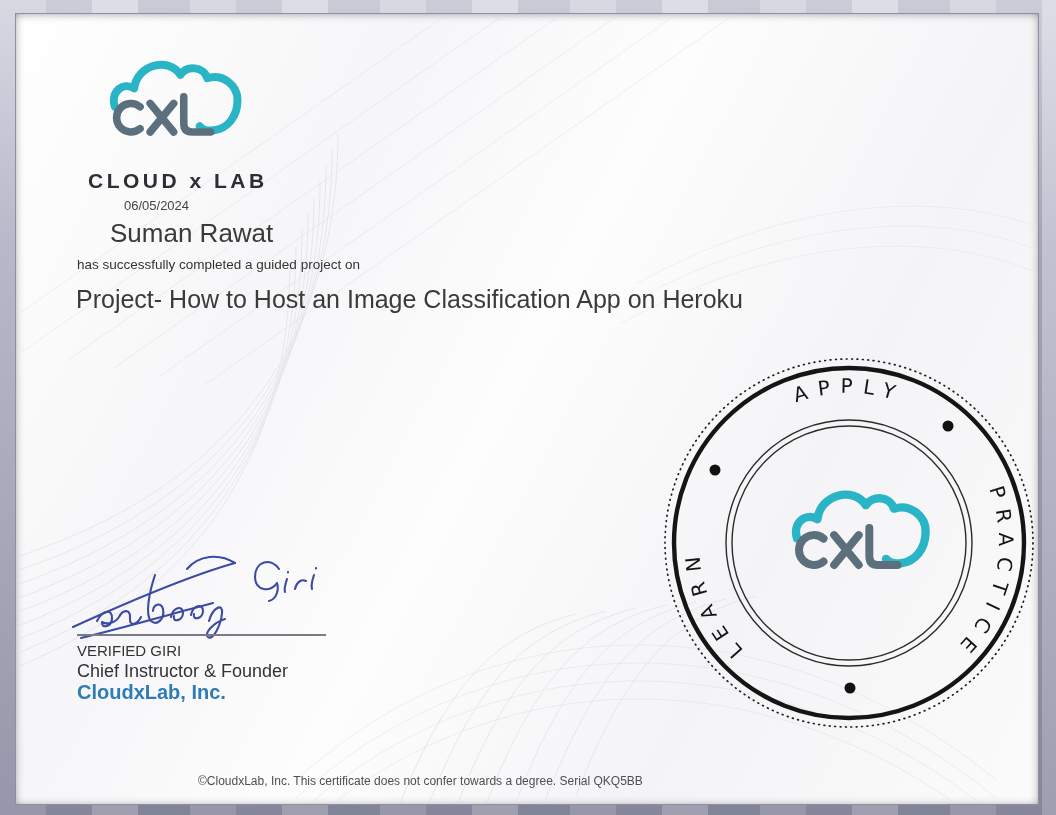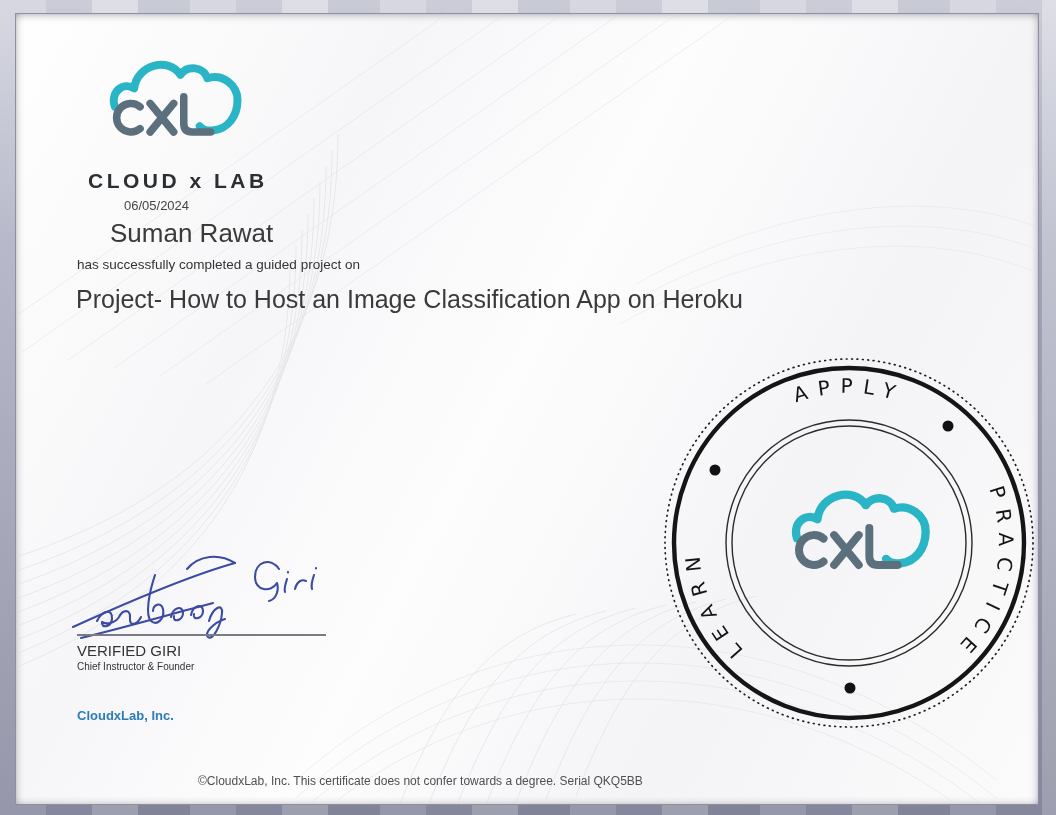--- a/index.html
+++ b/index.html
@@ -29,22 +29,22 @@
   .recipient{left:60px;top:204px;font-size:26px;color:#3a3a3a;margin-left:34px;}
   .statement{left:61px;top:243px;font-size:13.5px;color:#333;}
   .course{left:60px;top:271px;font-size:25px;color:#3a3a3a;white-space:nowrap;}
 
   .badge{left:660px;top:133px;width:350px;text-align:center;
     font-family:"DejaVu Sans Mono",monospace;font-size:25px;letter-spacing:8px;
     line-height:46px;color:#0d0d0d;}
 
   .sig-divider{left:61px;top:620px;width:249px;height:2px;background:#797c84;}
   .sig-name{left:61px;top:628px;font-size:15px;color:#333;}
-  .sig-role{left:61px;top:647px;font-size:10px;color:#333;}
-  .sig-company{left:61px;top:694px;font-size:13px;font-weight:bold;color:#2d7cb7;}
+  .sig-role{left:61px;top:647px;font-size:18px;color:#333;}
+  .sig-company{left:61px;top:667px;font-size:20px;font-weight:bold;color:#2d7cb7;}
   .footer{left:182px;top:760px;font-size:12px;color:#4f4f52;}
 </style>
 </head>
 <body>
 
 <div class="certificate">
   <div class="paper">
 
     <svg class="abs guilloche" width="1024" height="792" viewBox="0 0 1024 792" style="left:0;top:0">
       <defs>

